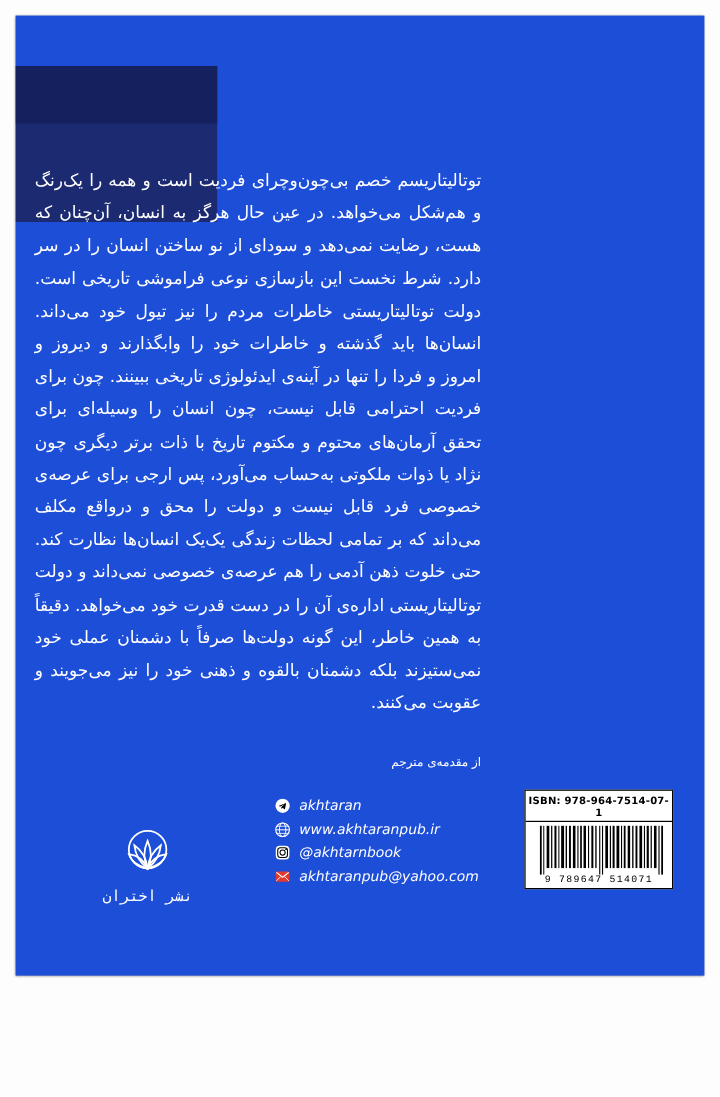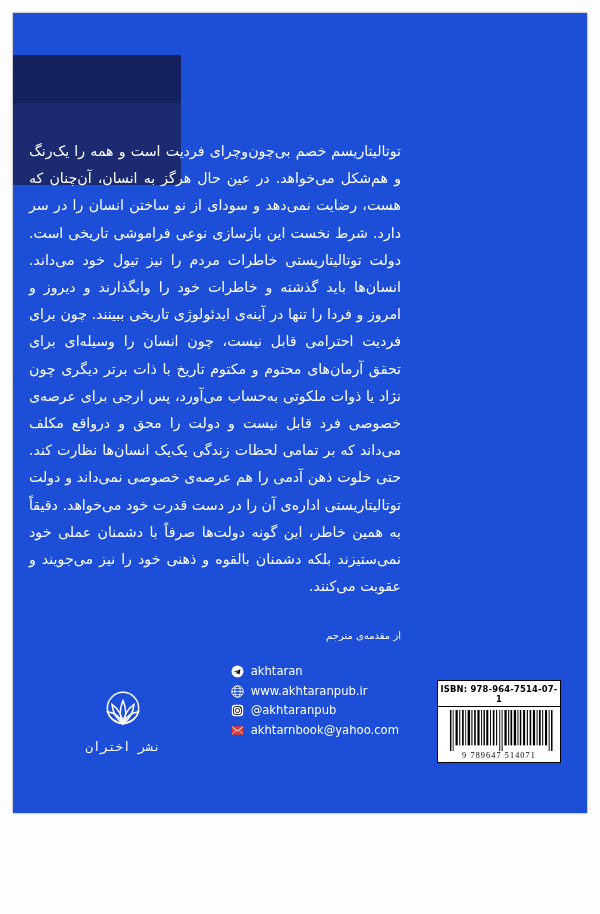--- a/index.html
+++ b/index.html
@@ -119,27 +119,28 @@
     height: 13px;
     flex: 0 0 13px;
     display: block;
   }
   .contact-row .ctext {
     font-family: "DejaVu Sans", sans-serif;
     font-size: 11.6px;
     line-height: 13px;
     color: #ffffff;
     white-space: nowrap;
+    font-style: italic;
   }
 
   
   .barcode-box {
     position: absolute;
     right: 26px;
-    bottom: 50px;
+    bottom: 72px;
     width: 124px;
     background: #ffffff;
     border: 1px solid #000;
     padding: 0;
     box-sizing: border-box;
   }
   .isbn-line {
     font-family: "DejaVu Sans", sans-serif;
     font-size: 8.4px;
     font-weight: bold;
@@ -150,21 +151,21 @@
     border-bottom: 1px solid #000;
     letter-spacing: 0.2px;
   }
   .bars {
     height: 44px;
     padding: 3px 5px 0 5px;
     box-sizing: border-box;
     display: block;
   }
   .barnum {
-    font-family: Liberation Serif, serif;
+    font-family: Liberation Mono, monospace;
     font-size: 8.2px;
     color: #000;
     text-align: center;
     direction: ltr;
     letter-spacing: 1.1px;
     padding-bottom: 2px;
   }
 </style>
 </head>
 <body>
@@ -216,30 +217,30 @@
         <span class="ctext">www.akhtaranpub.ir</span>
       </div>
 
       <div class="contact-row">
         <svg class="cicon" viewBox="0 0 24 24">
           <rect x="1.5" y="1.5" width="21" height="21" rx="6" fill="#ffffff"></rect>
           <rect x="4.5" y="4.5" width="15" height="15" rx="4.2" fill="none" stroke="#000000" stroke-width="1.6"></rect>
           <circle cx="12" cy="12" r="4" fill="none" stroke="#000000" stroke-width="1.6"></circle>
           <circle cx="17.2" cy="6.8" r="1.3" fill="#000000"></circle>
         </svg>
-        <span class="ctext">@akhtaranpub</span>
+        <span class="ctext">@akhtarnbook</span>
       </div>
 
       <div class="contact-row">
         <svg class="cicon" viewBox="0 0 24 24">
           <rect x="1.5" y="4" width="21" height="16" rx="2" fill="#e03a2f"></rect>
           <path d="M2.5 5.5 L12 13 L21.5 5.5" fill="none" stroke="#ffffff" stroke-width="1.8"></path>
           <path d="M2.5 18.5 L9 12 M21.5 18.5 L15 12" fill="none" stroke="#ffffff" stroke-width="1.4"></path>
         </svg>
-        <span class="ctext">akhtarnbook@yahoo.com</span>
+        <span class="ctext">akhtaranpub@yahoo.com</span>
       </div>
 
     </div>
 
     <div class="barcode-box">
       <div class="isbn-line">ISBN: 978-964-7514-07-1</div>
       <svg class="bars" viewBox="0 0 114 44" preserveAspectRatio="none">
         <g fill="#000000">
           <rect x="1" y="0" width="1.6" height="44"></rect>
           <rect x="4" y="0" width="0.9" height="44"></rect>

